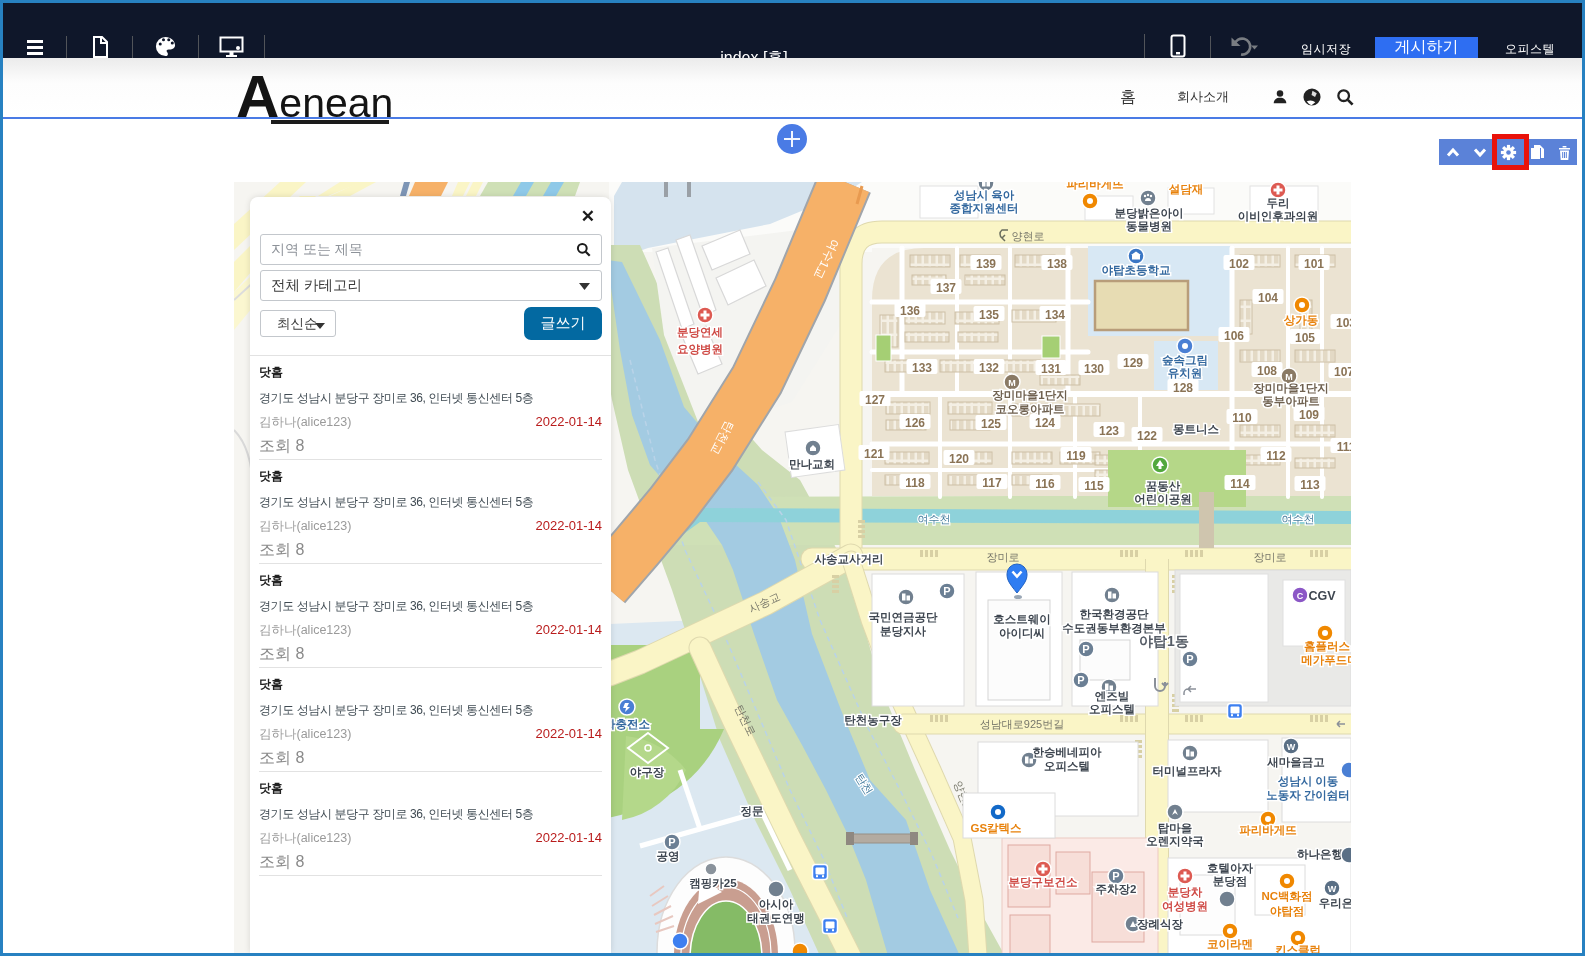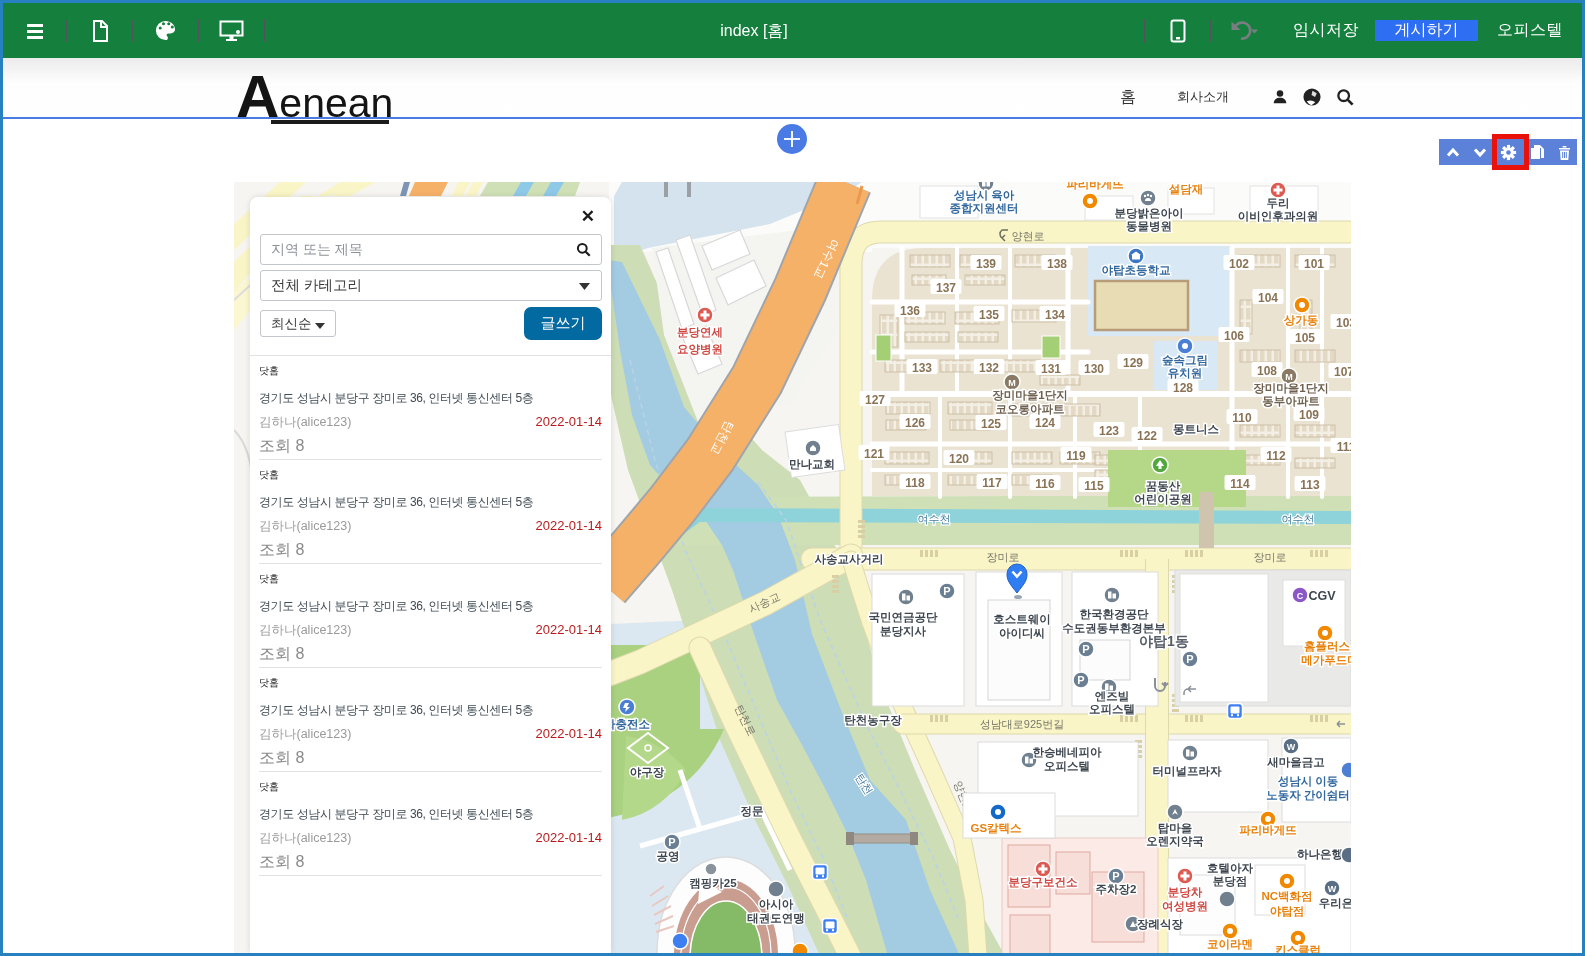--- a/index.html
+++ b/index.html
@@ -1,48 +1,48 @@
 <!DOCTYPE html>
 <html><head>
 <meta charset="utf-8">
 <style>
 *{margin:0;padding:0;box-sizing:border-box}
 html,body{width:1585px;height:956px;overflow:hidden}
 body{position:relative;font-family:"Liberation Sans",sans-serif;background:#fff;border:3px solid #2781c1}
 
-#topbar{position:absolute;left:0;top:0;right:0;height:55px;background:#15803d;display:flex;align-items:center}
+#topbar{position:absolute;left:0;top:0;right:0;height:55px;background:#0f172a;display:flex;align-items:flex-end}
 #topbar .btn{width:66px;display:flex;align-items:center;justify-content:center;border-right:1px solid #515459}
 #topbar .btn.r{width:66px;border-right:none;border-left:1px solid #515459}
 #topbar .title{flex:1;position:relative}#topbar .title span{position:absolute;left:489px;top:50%;transform:translate(-50%,-50%);color:#fff;font-size:16px;white-space:nowrap}
-.tbtxt{width:98px;flex-shrink:0;display:flex;align-items:center;justify-content:center;color:#fff;font-size:16px;letter-spacing:.5px}
+.tbtxt{width:98px;flex-shrink:0;display:flex;align-items:center;justify-content:center;color:#fff;font-size:12px;letter-spacing:.5px}
 #publish{width:103px;flex-shrink:0;background:#2e6ef2;color:#fff;font-size:16px;display:flex;align-items:center;justify-content:center}
 
 #header{position:absolute;left:0;top:55px;right:0;height:61px;background:linear-gradient(#ebebeb,#fdfdfd 42%,#fff);border-bottom:2px solid #4a7be5}
 #logo{position:absolute;left:233px;top:4px;color:#141414;white-space:nowrap}
 #logo .big{font-size:60px;font-weight:bold}
 #logo .small{font-size:41px}
 #nav{position:absolute;left:0;top:0;height:78px;width:100%;font-size:16px;color:#333}#nav span,#nav svg{position:absolute;top:50%;transform:translate(-50%,-50%)}
 
 #plus{position:absolute;left:774px;top:121px;width:30px;height:30px;border-radius:50%;background:#4a7be5;color:#fff;z-index:5}
 #plus:before{content:"";position:absolute;left:7px;top:14px;width:16px;height:2px;background:#f2f6ff}
 #plus:after{content:"";position:absolute;left:14px;top:7px;width:2px;height:16px;background:#f2f6ff}
 
 #wtool{position:absolute;left:1436px;top:136px;width:138px;height:26px;background:#5b82d8;display:flex;align-items:center;justify-content:space-around;z-index:6}
 #redbox{position:absolute;left:1489px;top:131px;width:37px;height:36px;border:5px solid #e9120b;z-index:7}
 
 #panel{position:absolute;left:247px;top:194px;width:361px;height:756px;background:#fff;border-radius:8px 8px 0 0;box-shadow:0 0 6px rgba(0,0,0,.12);z-index:4;font-family:"Liberation Sans",sans-serif}
 #panel .close{position:absolute;right:16px;top:9px;font-size:17px;font-weight:bold;color:#1b1b1b}
 .inp{position:absolute;left:10px;width:342px;height:31px;border:1px solid #c3c7cc;border-radius:3px;background:#fff;font-size:14px;color:#8d9299;display:flex;align-items:center;padding:8px 10px}
 #searchbox{top:37px}
 #catbox{top:73px;color:#3a3a3a;font-size:14.5px}
-#sortbox{position:absolute;left:10px;top:113px;width:76px;height:27px;border:1px solid #c3c7cc;border-radius:2px;font-size:13.5px;color:#3a3a3a;display:flex;align-items:center;padding:0 10px;border-radius:3px}
+#sortbox{position:absolute;left:10px;top:113px;width:76px;height:27px;border:1px solid #c3c7cc;border-radius:2px;font-size:13.5px;color:#3a3a3a;display:flex;align-items:center;padding:0 16px;border-radius:3px}
 #writebtn{position:absolute;right:9px;top:110px;width:78px;height:33px;background:#0369a1;border-radius:7px;color:#fff;font-size:15px;display:flex;align-items:center;justify-content:center}
 #hdiv{position:absolute;left:0;right:0;top:158px;border-top:1px solid #e2e2e2}
 .item{position:absolute;left:9px;right:9px;height:104px}
-.item .t{position:absolute;top:8px;font-size:10px;font-weight:normal;color:#222}
+.item .t{position:absolute;top:8px;font-size:12px;font-weight:bold;color:#222}
 .item .a{position:absolute;top:34px;font-size:12px;letter-spacing:-.4px;color:#3f4a52;white-space:nowrap}
 .item .u{position:absolute;top:58px;font-size:12.5px;color:#9a9a9a}
 .item .d{position:absolute;top:58px;right:0;font-size:13px;color:#b91c1c}
 .item .v{position:absolute;top:80px;font-size:16px;color:#8a8a8a}
 .item .dv{position:absolute;left:0;right:0;bottom:0;border-bottom:1px solid #e2e2e2}
 
 #map{position:absolute;left:231px;top:179px;width:1117px;height:771px;z-index:1;overflow:hidden}
 </style>
 </head>
 <body>

